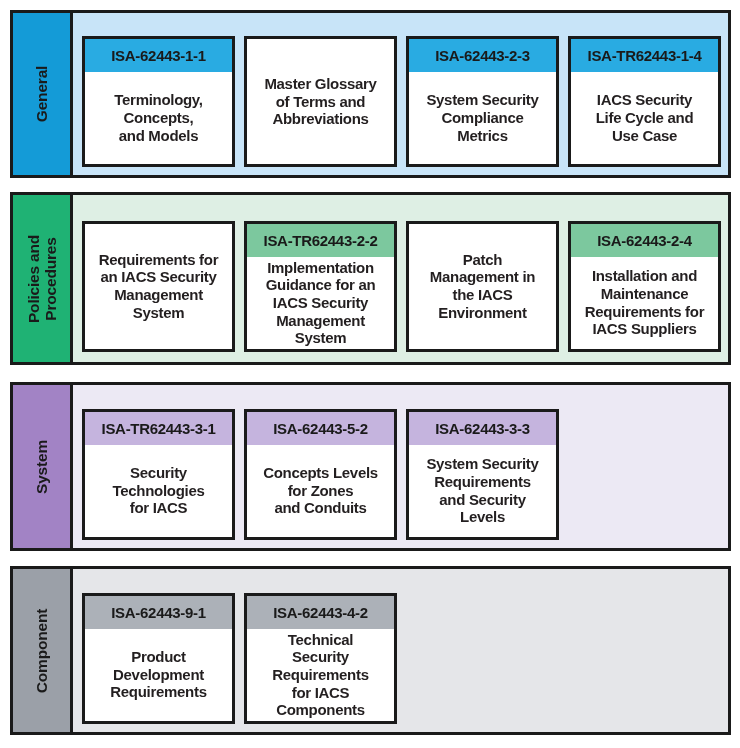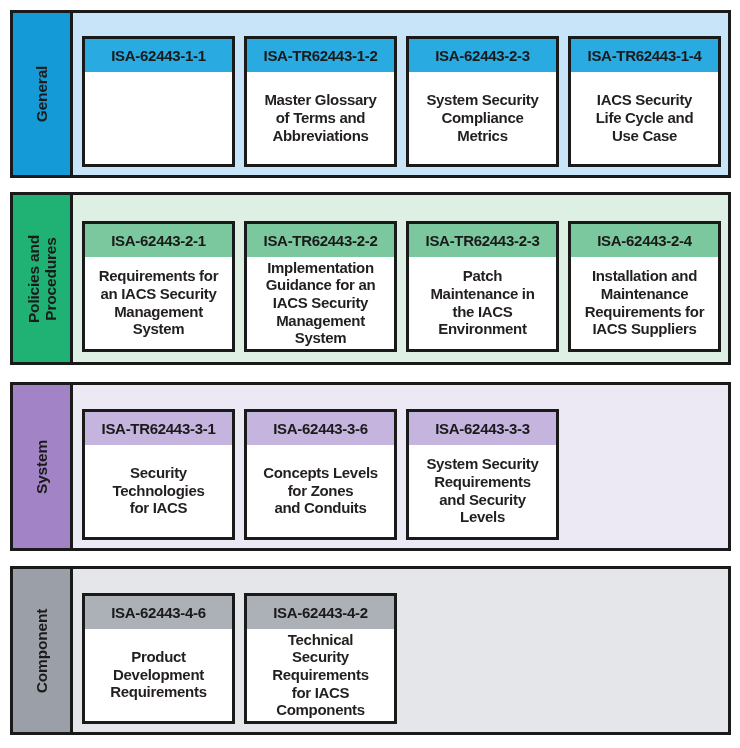--- a/index.html
+++ b/index.html
@@ -96,23 +96,25 @@
 <body>
 
 <div id="page">
     <section class="band" style="--label-bg: #149BD7; --band-bg: #C8E4F8; --header-bg: #29ABE2;">
       <div class="band-label">
         <span class="rot">General</span>
       </div>
       <div class="band-content">
         <div class="card">
           <div class="card-header">ISA-62443-1-1</div>
-        </div>
-        <div class="card">
-          <div class="card-header">ISA-TR62443-1-2</div>
+          <div class="card-body">Terminology,
+Concepts,
+and Models</div>
+        </div>
+        <div class="card">
           <div class="card-body">Master Glossary
 of Terms and
 Abbreviations</div>
         </div>
         <div class="card">
           <div class="card-header">ISA-62443-2-3</div>
           <div class="card-body">System Security
 Compliance
 Metrics</div>
         </div>
@@ -124,38 +126,36 @@
         </div>
       </div>
     </section>
     <section class="band" style="--label-bg: #1FB274; --band-bg: #DEEFE4; --header-bg: #7CC89E;">
       <div class="band-label">
         <span class="rot">Policies and
 Procedures</span>
       </div>
       <div class="band-content">
         <div class="card">
-          <div class="card-header">ISA-62443-2-1</div>
           <div class="card-body">Requirements for
 an IACS Security
 Management
 System</div>
         </div>
         <div class="card">
           <div class="card-header">ISA-TR62443-2-2</div>
           <div class="card-body">Implementation
 Guidance for an
 IACS Security
 Management
 System</div>
         </div>
         <div class="card">
-          <div class="card-header">ISA-TR62443-2-3</div>
           <div class="card-body">Patch
-Maintenance in
+Management in
 the IACS
 Environment</div>
         </div>
         <div class="card">
           <div class="card-header">ISA-62443-2-4</div>
           <div class="card-body">Installation and
 Maintenance
 Requirements for
 IACS Suppliers</div>
         </div>
@@ -166,41 +166,41 @@
         <span class="rot">System</span>
       </div>
       <div class="band-content">
         <div class="card">
           <div class="card-header">ISA-TR62443-3-1</div>
           <div class="card-body">Security
 Technologies
 for IACS</div>
         </div>
         <div class="card">
-          <div class="card-header">ISA-62443-3-6</div>
+          <div class="card-header">ISA-62443-5-2</div>
           <div class="card-body">Concepts Levels
 for Zones
 and Conduits</div>
         </div>
         <div class="card">
           <div class="card-header">ISA-62443-3-3</div>
           <div class="card-body">System Security
 Requirements
 and Security
 Levels</div>
         </div>
       </div>
     </section>
     <section class="band" style="--label-bg: #9BA0A8; --band-bg: #E5E6E9; --header-bg: #ACB1B8;">
       <div class="band-label">
         <span class="rot">Component</span>
       </div>
       <div class="band-content">
         <div class="card">
-          <div class="card-header">ISA-62443-4-6</div>
+          <div class="card-header">ISA-62443-9-1</div>
           <div class="card-body">Product
 Development
 Requirements</div>
         </div>
         <div class="card">
           <div class="card-header">ISA-62443-4-2</div>
           <div class="card-body">Technical
 Security
 Requirements
 for IACS

